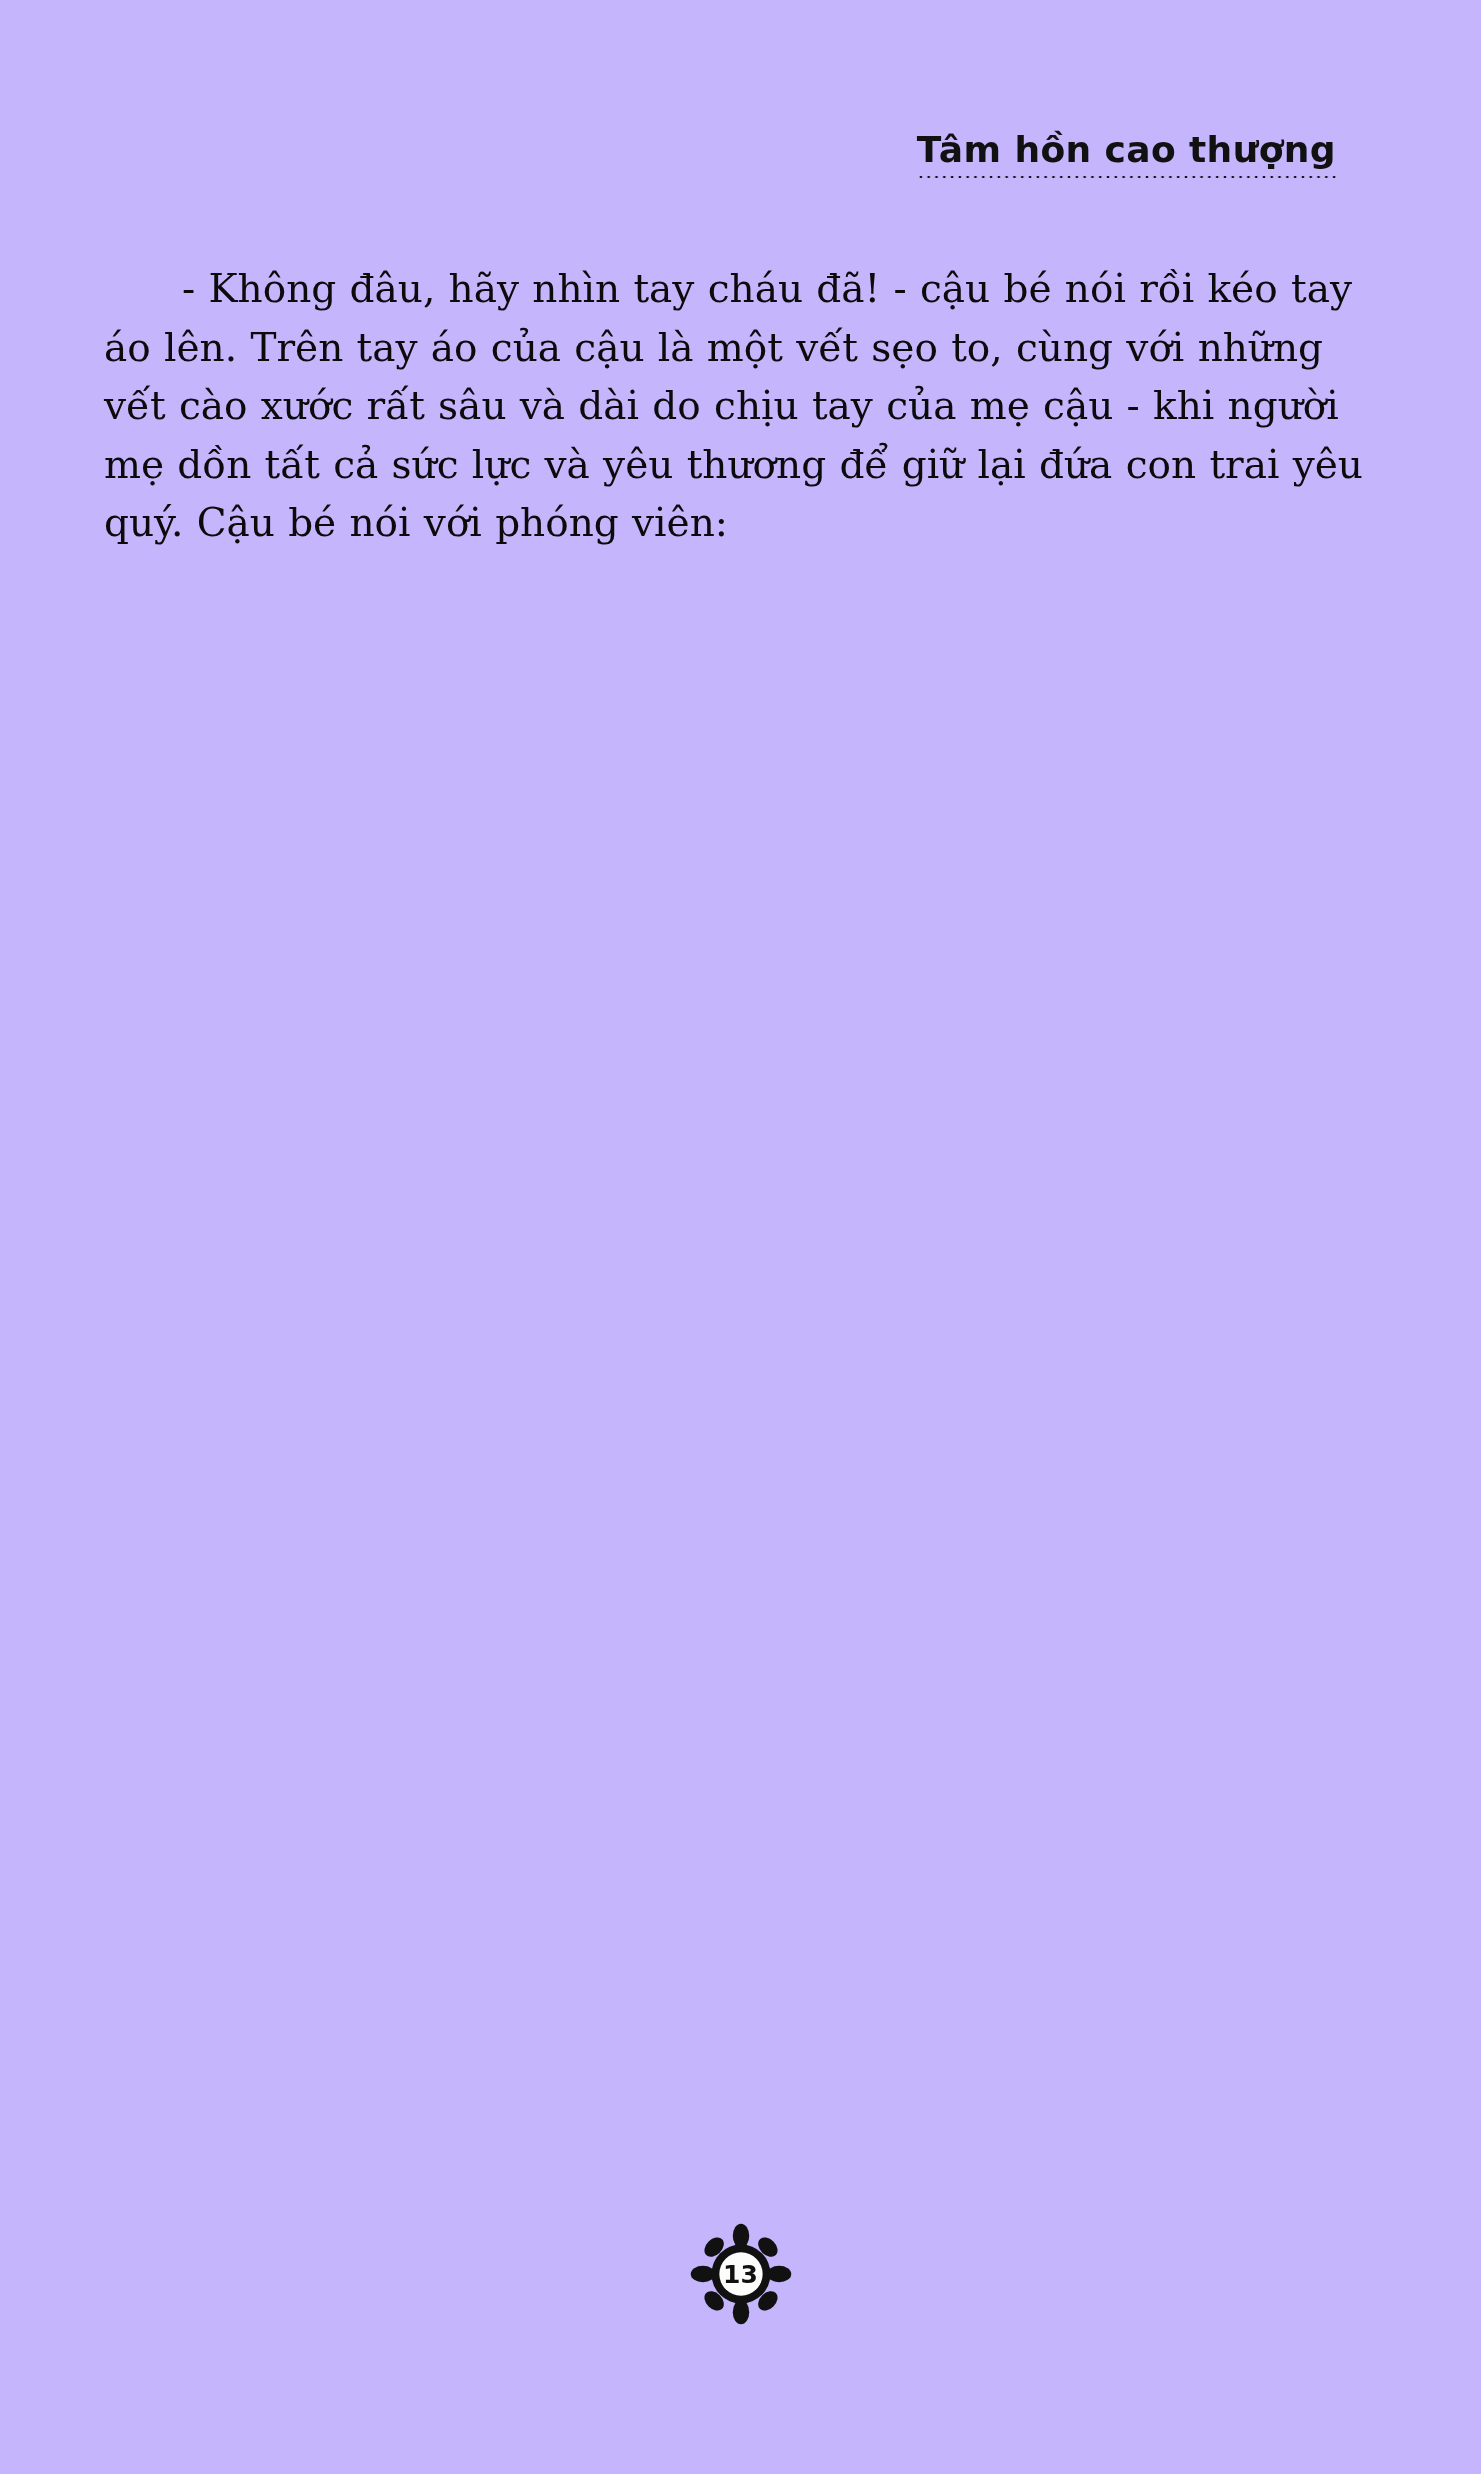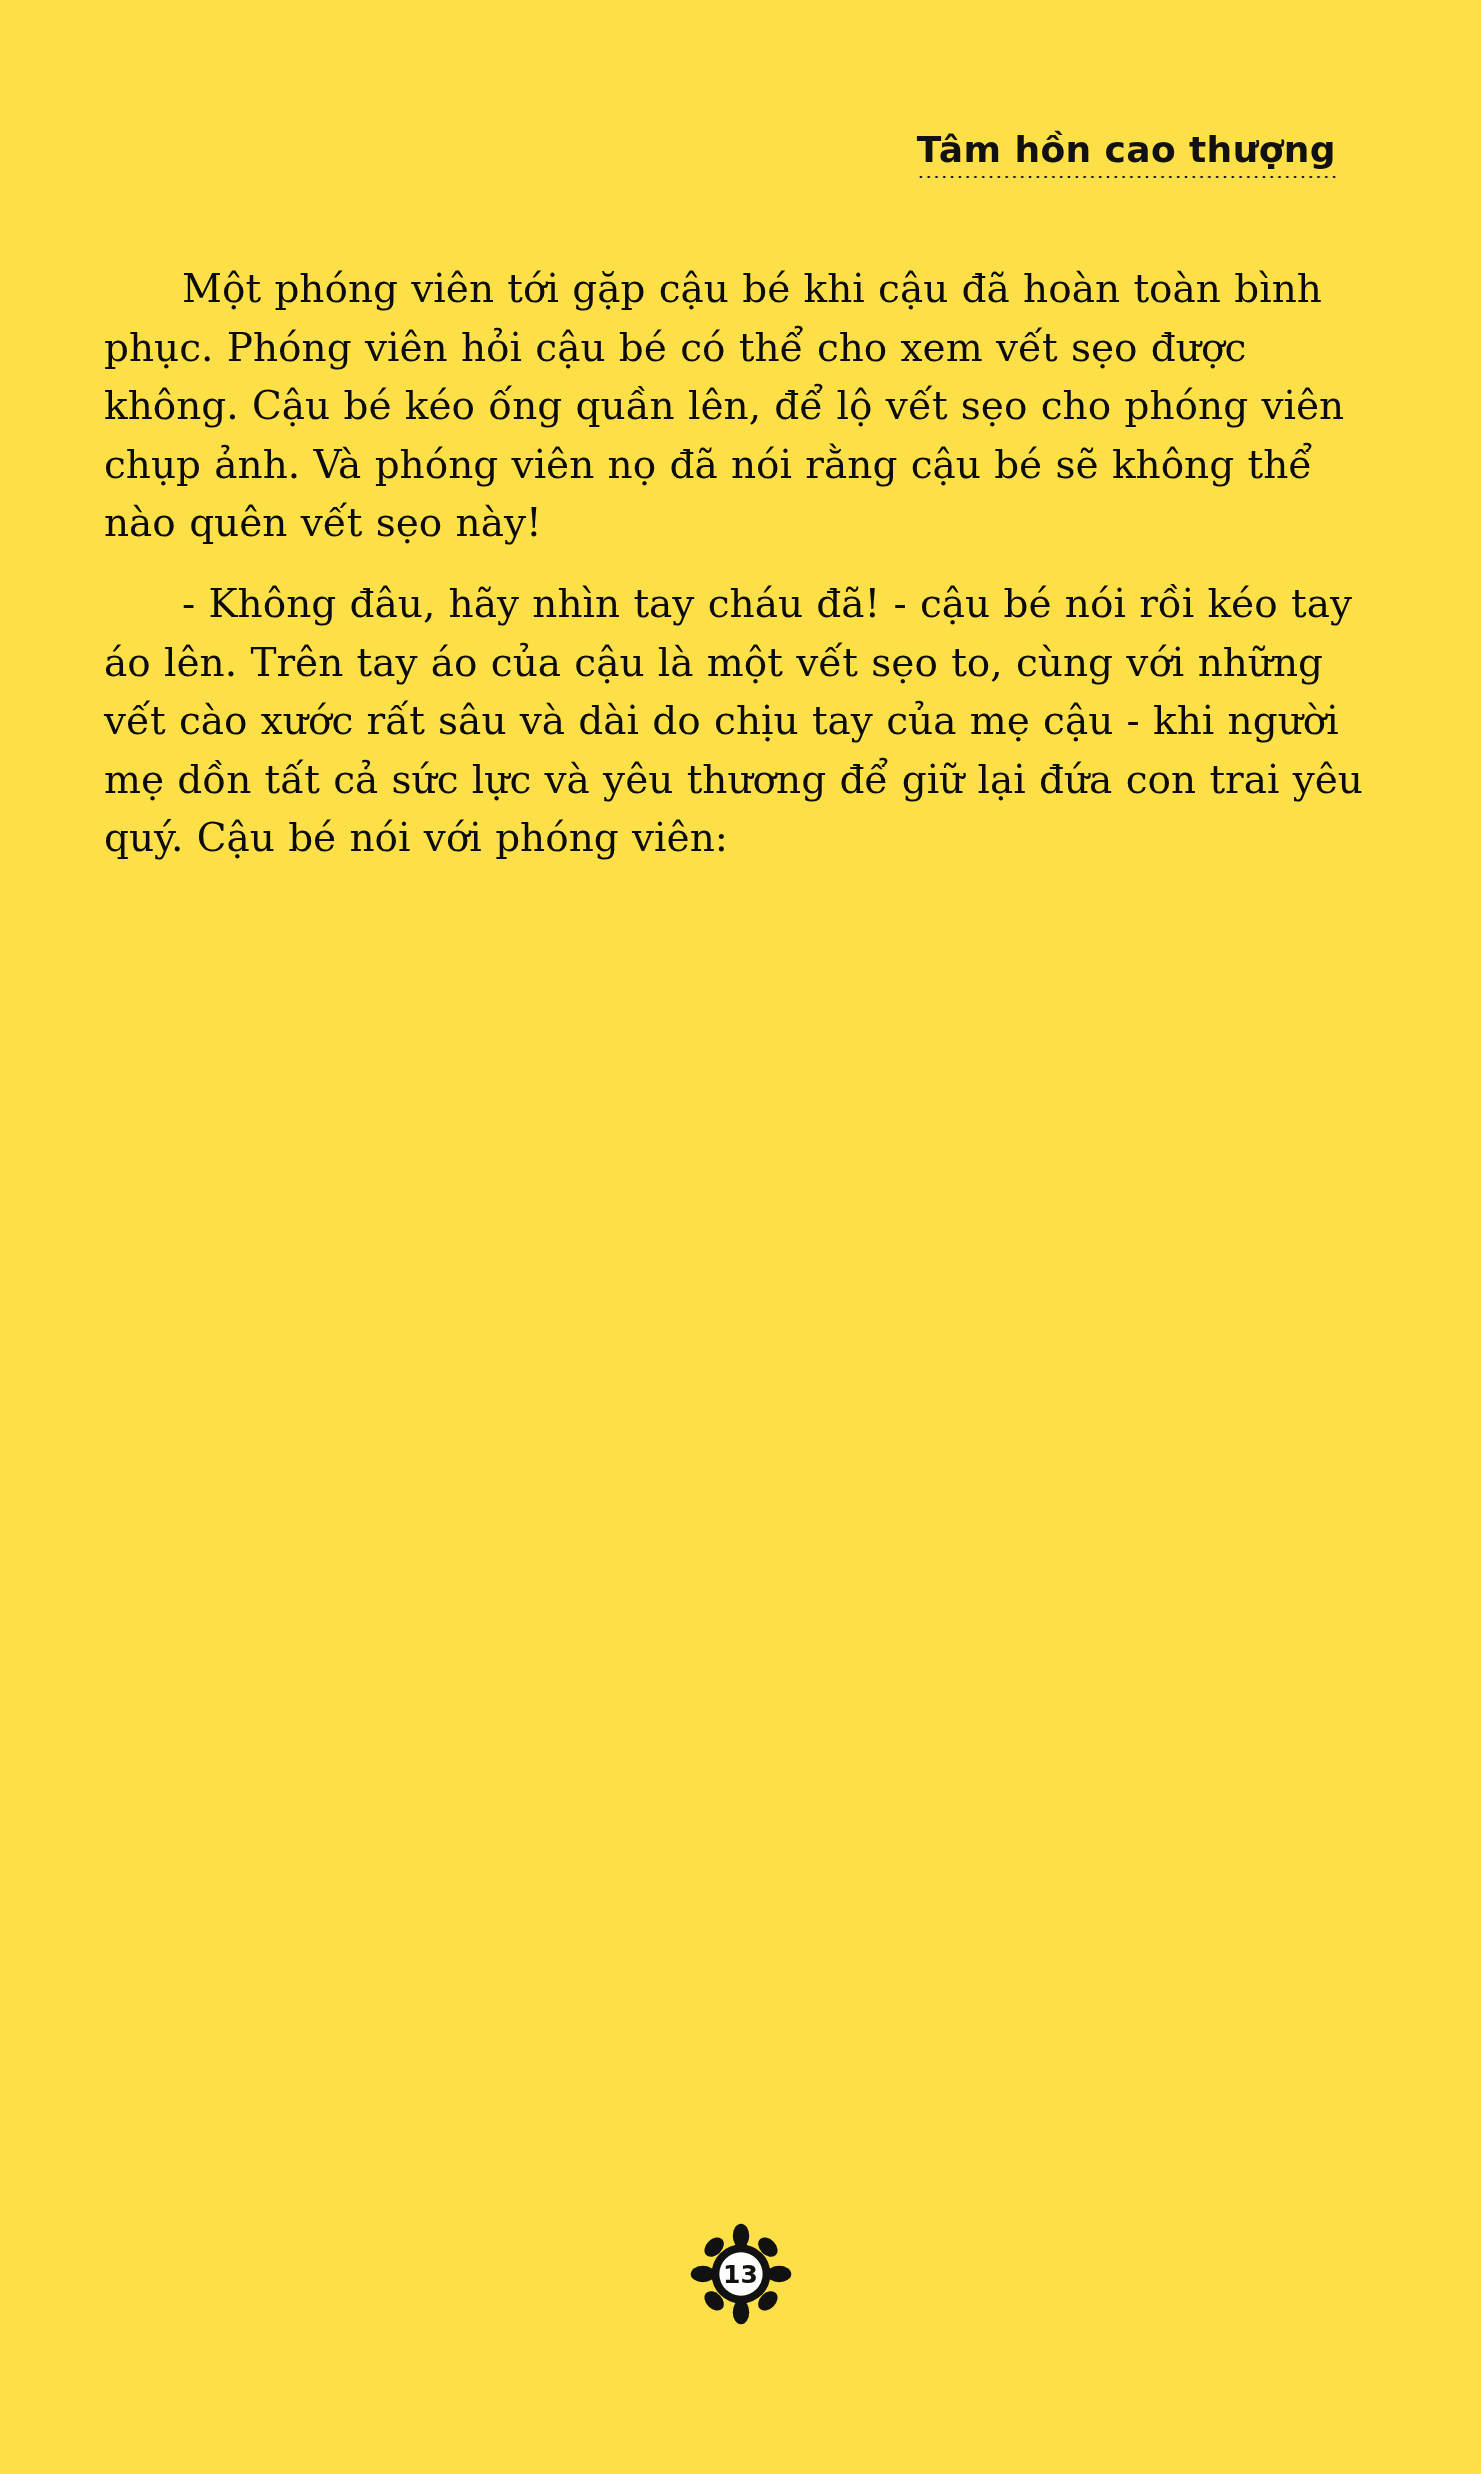--- a/index.html
+++ b/index.html
@@ -10,21 +10,21 @@
     width: 1481px;
     height: 2475px;
     background: #ffffff;
     font-family: "Liberation Serif", serif;
     position: relative;
     overflow: hidden;
   }
   .page {
     position: absolute;
     inset: 0;
-    background: #fde047;
+    background: #c4b5fd;
   }
   .header {
     position: absolute;
     top: 130px;
     right: 145px;
     text-align: right;
   }
   .header-title {
     font-family: "DejaVu Sans", sans-serif;
     font-size: 36px;
@@ -92,21 +92,20 @@
 <body>
 
 <div class="page">
 
   <div class="header">
     <div class="header-title">Tâm hồn cao thượng</div>
     <div class="header-rule"></div>
   </div>
 
   <div class="content">
-    <p class="para">Một phóng viên tới gặp cậu bé khi cậu đã hoàn toàn bình phục. Phóng viên hỏi cậu bé có thể cho xem vết sẹo được không. Cậu bé kéo ống quần lên, để lộ vết sẹo cho phóng viên chụp ảnh. Và phóng viên nọ đã nói rằng cậu bé sẽ không thể nào quên vết sẹo này!</p>
     <p class="para">- Không đâu, hãy nhìn tay cháu đã! - cậu bé nói rồi kéo tay áo lên. Trên tay áo của cậu là một vết sẹo to, cùng với những vết cào xước rất sâu và dài do chịu tay của mẹ cậu - khi người mẹ dồn tất cả sức lực và yêu thương để giữ lại đứa con trai yêu quý. Cậu bé nói với phóng viên:</p>
   </div>
 
   <div class="footer">
     <div class="page-number-badge">
       <svg viewBox="0 0 120 120" width="104" height="104">
         <g fill="#111111">
           <ellipse cx="60" cy="16" rx="9.5" ry="14"></ellipse>
           <ellipse cx="60" cy="104" rx="9.5" ry="14"></ellipse>
           <ellipse cx="16" cy="60" rx="14" ry="9.5"></ellipse>

